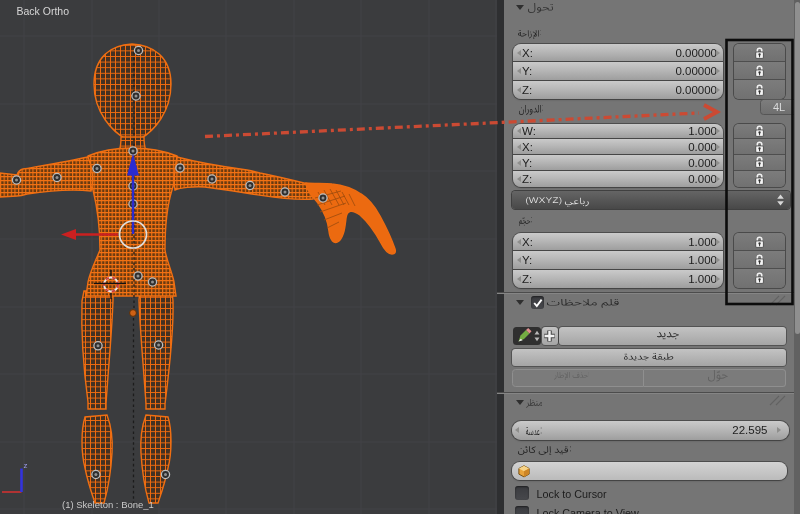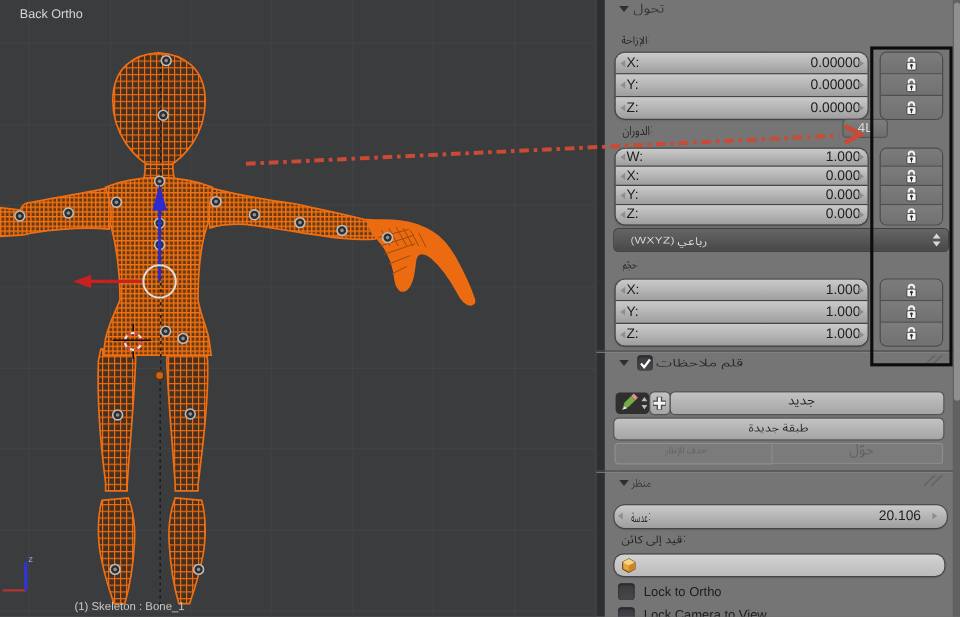--- a/index.html
+++ b/index.html
@@ -13,21 +13,21 @@
   box-shadow:0 0 0 1px rgba(45,45,45,0.55), 0 1px 2px rgba(0,0,0,0.25)}
 .row {position:relative;width:100%;background:linear-gradient(180deg,#cacaca 0%,#b7b7b7 45%,#9e9e9e 100%);
   border-bottom:1px solid #464646;font-size:11.5px;color:#1d1d1d}
 .row:last-child {border-bottom:none}
 .lab {position:absolute;left:9px;top:50%;transform:translateY(-50%)}
 .val {position:absolute;right:6px;top:50%;transform:translateY(-50%)}
 .tl {position:absolute;left:3.5px;top:50%;margin-top:-3.2px;width:0;height:0;
   border-top:3.2px solid transparent;border-bottom:3.2px solid transparent;border-right:4.2px solid #8e8e8c}
 .tr {position:absolute;right:3.5px;top:50%;margin-top:-3.2px;width:0;height:0;
   border-top:3.2px solid transparent;border-bottom:3.2px solid transparent;border-left:4.2px solid #8e8e8c}
-.lockbtn {position:absolute;left:702px;width:38px;background:linear-gradient(#7d7d7d,#6f6f6f);
+.lockbtn {position:absolute;left:760px;width:38px;background:linear-gradient(#7d7d7d,#6f6f6f);
   border:1px solid #555555;border-radius:3.5px;display:flex;align-items:center;justify-content:center}
 .lockgrp {position:absolute;left:733.5px;width:51.5px;border-radius:5px;overflow:hidden;
   box-shadow:0 0 0 1px rgba(70,70,70,0.9)}
 .lockrow {width:100%;background:linear-gradient(#7c7c7c,#717171);border-bottom:1px solid #4e4e4e;
   display:flex;align-items:center;justify-content:center}
 .lockrow:last-child {border-bottom:none}
 .hdrtri {position:absolute;width:0;height:0;border-left:4.6px solid transparent;border-right:4.6px solid transparent;
   border-top:5.8px solid #2f2f2f}
 .btn {position:absolute;background:linear-gradient(180deg,#c3c3c3,#a5a5a5);border-radius:3.5px;
   box-shadow:0 0 0 1px rgba(50,50,50,0.5)}
@@ -364,40 +364,40 @@
       <path d="M160,46 155,46 134,36 119,35 115,36 116,43 130,42 138,44 146,49 137,55 117,61 101,60 100,49 97,42 89,36 80,37 75,41 71,48 70,60 77,67 92,70 86,77 80,80 68,83 69,89 79,88 90,83 96,77 101,68 117,68 127,66 153,53 161,52Z M83,43 87,43 92,48 94,54 93,61 83,61 77,57 77,51Z M95,4 92,5 93,9 92,15 88,16 86,14 86,7 82,8 82,15 78,19 76,17 76,10 73,11 72,19 75,23 80,23 85,19 93,20 97,15 97,9Z M55,0 48,0 50,59 49,67 46,74 42,79 32,83 18,82 14,80 8,74 7,71 7,62 10,54 3,53 0,63 0,73 3,80 8,85 21,90 32,90 44,86 51,79 55,70 57,57Z" fill="#606060" fill-rule="evenodd"></path>
     </svg>
 <div class="dash" style="top:391.5px"></div>
 <div class="hdrtri" style="left:516.4px;top:399.6px"></div>
 <svg class="ar" style="left:525.6px;top:398.5px;width:16.6px;height:9.0px" viewBox="0 0 187 92" preserveAspectRatio="none">
       <path d="M121,22 119,23 118,28 119,30 124,31 126,30 127,25 126,23Z M77,13 75,14 74,19 75,21 80,22 82,21 83,16 82,14Z M0,83 3,90 14,85 26,74 31,65 36,68 74,68 90,64 102,68 114,68 120,66 124,62 128,66 133,68 146,68 155,62 164,67 175,68 180,66 184,61 185,49 181,40 173,34 167,34 163,36 157,42 151,55 144,61 134,61 128,57 129,43 127,42 123,42 120,55 116,60 102,61 97,59 100,51 99,43 94,36 87,33 75,34 64,40 57,47 55,44 54,0 47,0 49,56 45,61 35,60 31,55 24,36 19,38 18,41 24,54 23,65 21,69 12,78Z M168,41 173,42 179,51 179,56 174,61 167,61 157,56 162,46Z M93,47 92,53 86,58 73,61 54,60 67,46 79,40 88,41Z" fill="#333333" fill-rule="evenodd"></path>
     </svg>
 <div class="grp" style="left:511.5px;top:420.5px;width:277px;border-radius:9px">
       <div class="row" style="height:19.8px">
         <span class="tl"></span>
-        <span class="val" style="right:21px">20.106</span>
+        <span class="val" style="right:21px">22.595</span>
         <span class="tr" style="right:8px"></span>
       </div>
     </div>
 <svg class="ar" style="left:526.1px;top:426.5px;width:15.5px;height:8.5px" viewBox="0 0 242 72" preserveAspectRatio="none">
       <path d="M232,46 232,54 240,54 240,46Z M123,66 133,70 146,70 152,68 157,63 163,69 166,70 182,70 199,67 214,61 211,55 200,60 194,59 189,56 184,49 184,43 190,36 193,35 204,36 205,29 192,28 183,32 178,39 177,50 181,58 186,62 168,63 162,58 158,46 147,26 145,26 142,28 141,31 152,49 153,57 150,61 145,63 134,63 125,61Z M0,45 0,52 5,58 13,61 25,60 32,68 38,70 49,70 54,68 58,64 63,69 66,70 76,70 85,65 89,69 92,70 102,70 107,68 112,63 114,57 114,49 109,32 102,34 107,51 107,57 101,63 93,63 88,59 89,44 83,43 83,48 80,59 75,63 67,63 62,59 64,48 63,45 57,45 55,56 51,62 49,63 37,62 34,59 32,52 31,21 24,21 23,28 13,31 8,34 3,39Z M24,36 25,39 24,54 11,53 7,49 8,43 12,39 18,36Z M232,4 232,12 240,12 240,4Z M25,0 23,1 22,6 23,8 28,9 30,8 31,3 30,1Z M12,0 10,1 9,6 10,8 15,9 17,8 18,3 17,1Z" fill="#1e1e1e" fill-rule="evenodd"></path>
     </svg>
 <svg class="ar" style="left:518.4px;top:445.7px;width:53.1px;height:9.3px" viewBox="0 0 482 99" preserveAspectRatio="none">
       <path d="M402,80 400,81 399,86 400,88 405,89 407,88 408,83 407,81Z M389,80 387,81 386,86 387,88 392,89 394,88 395,83 394,81Z M297,77 292,77 287,80 286,82 288,93 286,93 287,97 302,93 301,89 294,90 290,86 290,84 293,81 298,81Z M472,47 472,55 480,55 480,47Z M82,33 76,35 75,38 78,44 80,58 74,64 61,63 56,57 53,45 50,45 46,48 50,61 50,73 44,82 37,85 22,86 12,82 7,75 7,65 10,57 3,56 0,66 0,76 3,83 8,88 16,92 21,93 39,92 46,89 51,85 55,79 58,68 63,71 73,71 81,68 85,64 87,58 87,51Z M27,24 25,25 24,30 25,32 30,33 32,32 33,27 32,25Z M453,37 449,28 442,23 433,24 429,27 425,33 423,39 423,47 425,51 430,55 444,58 438,63 434,64 404,63 401,59 403,45 397,44 394,58 392,61 387,64 378,64 372,59 368,47 357,27 355,27 352,29 351,32 362,50 363,58 360,62 355,64 344,64 335,62 333,67 343,71 356,71 362,69 367,64 373,70 376,71 387,71 399,66 401,69 407,71 437,70 446,66 450,62 453,56 454,51Z M436,30 440,30 445,35 447,42 446,48 436,49 431,46 430,38Z M472,5 472,13 480,13 480,5Z M442,4 440,5 439,10 440,12 445,13 447,12 448,7 447,5Z M429,4 427,5 426,10 427,12 432,13 434,12 435,7 434,5Z M288,3 290,71 297,71 295,3Z M272,3 265,3 267,42 266,61 262,64 252,64 232,58 231,65 241,68 245,72 244,77 238,82 230,85 212,86 201,82 196,77 195,65 198,57 191,56 188,66 188,76 190,81 195,87 200,90 211,93 224,93 234,91 245,86 250,81 253,71 266,70 272,65 274,59Z M100,3 102,59 105,67 114,71 139,71 149,68 154,63 155,59 154,51 146,39 131,26 144,18 160,11 161,8 159,4 137,14 129,19 124,25 124,29 139,42 147,52 148,55 147,60 139,64 116,64 113,63 109,57 107,3Z M81,0 75,0 69,5 69,11 71,17 69,17 70,21 74,21 87,17 86,13 77,14 73,10 73,7 76,4 82,4Z" fill="#1e1e1e" fill-rule="evenodd"></path>
     </svg>
 <div class="grp" style="left:512px;top:462px;width:275px;border-radius:8px">
  <div class="row" style="height:18px;background:linear-gradient(180deg,#d3d3d3,#bbbbbb)"></div>
 </div>
 <svg style="position:absolute;left:517px;top:463.5px" width="14" height="15" viewBox="0 0 15 16">
  <path d="M7.5,1.8 L13,4.8 V10.8 L7.5,13.8 L2,10.8 V4.8 Z" fill="#e8a33b" stroke="#6e4a10" stroke-width="1"></path>
  <path d="M2,4.8 L7.5,7.8 L13,4.8 L7.5,1.8 Z" fill="#f6d388"></path>
  <path d="M7.5,7.8 V13.8 L13,10.8 V4.8 Z" fill="#cd8526"></path>
 </svg>
 <div class="cb" style="left:515px;top:486px"></div>
-<div style="position:absolute;left:536.5px;top:487.5px;font-size:10.8px;color:#1c1c1c">Lock to Ortho</div>
+<div style="position:absolute;left:536.5px;top:487.5px;font-size:10.8px;color:#1c1c1c">Lock to Cursor</div>
 <div class="cb" style="left:515px;top:505.5px"></div>
 <div style="position:absolute;left:536.5px;top:506.5px;font-size:10.8px;color:#1c1c1c">Lock Camera to View</div>
 <div style="position:absolute;left:793.5px;top:0;width:6.5px;height:514px;background:#616161"></div>
 <div style="position:absolute;left:794.5px;top:2px;width:5px;height:332px;background:#8f8f8f;border-radius:3px"></div>
 <svg id="overlay" width="800" height="514" viewBox="0 0 800 514">
 <line x1="205" y1="136.5" x2="699" y2="113" stroke="#cb4a33" stroke-width="3.3" stroke-dasharray="8 4 3 4"></line>
 <path d="M704,105 L717,112 L704,119" fill="none" stroke="#cb4a33" stroke-width="3.8"></path>
 <g stroke="#626262" stroke-width="1.1">
 <path d="M770,305 l9,-9 M776,305 l9,-9"></path>
 <path d="M770,405 l9,-9 M776,405 l9,-9"></path>

